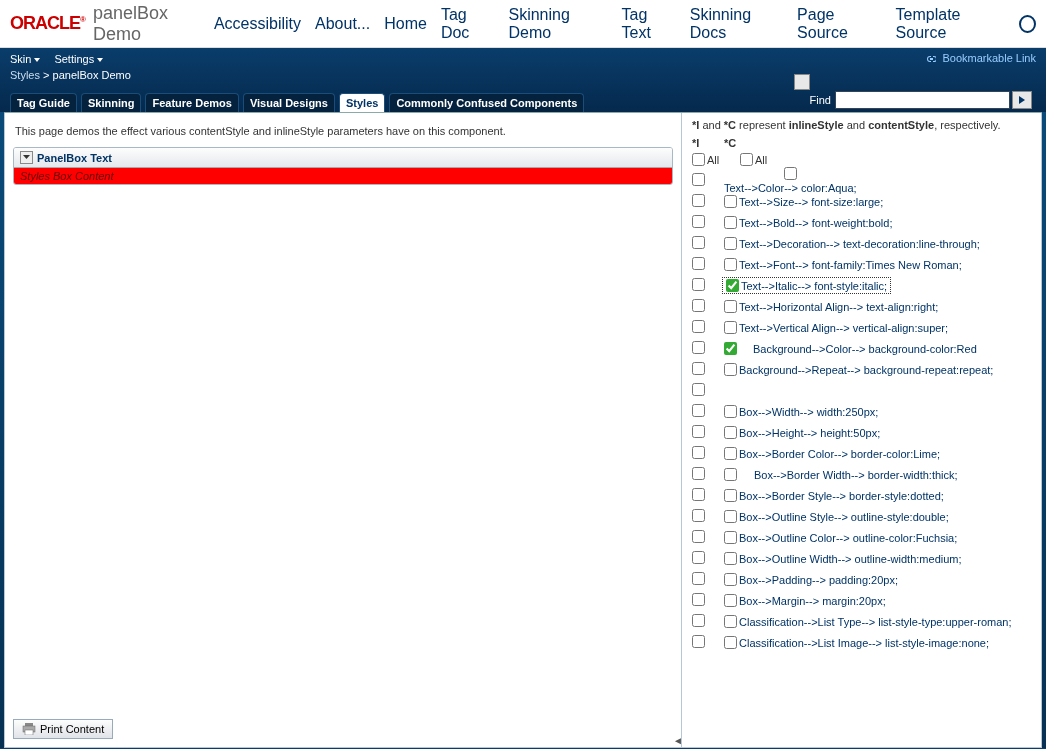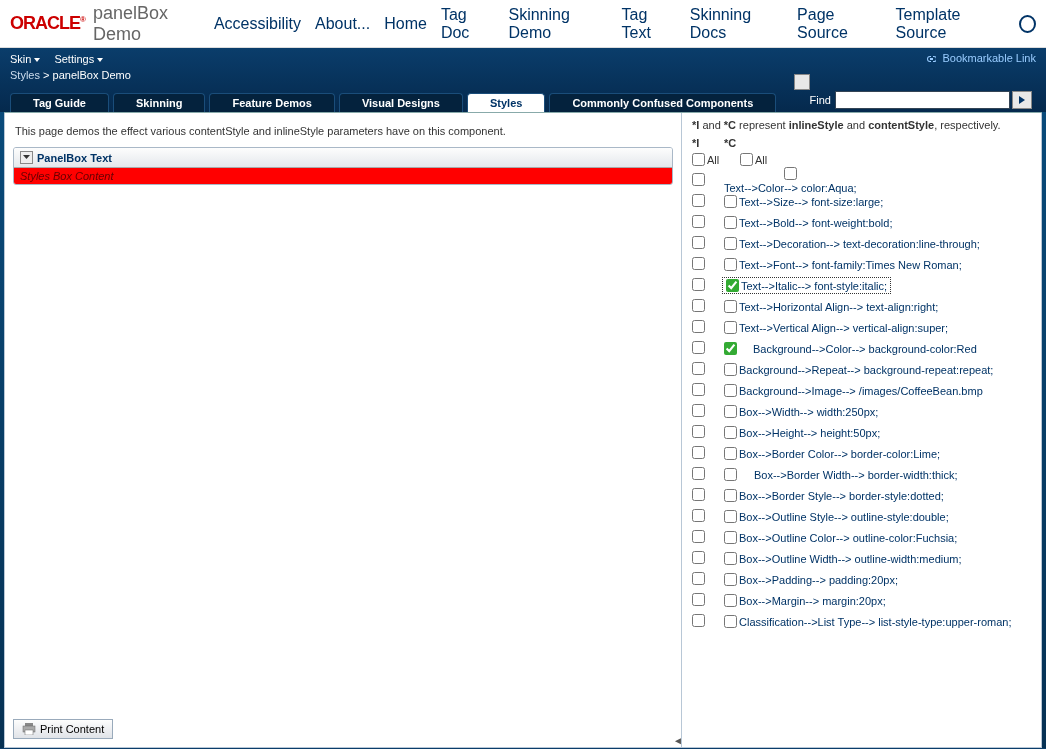--- a/index.html
+++ b/index.html
@@ -14,21 +14,21 @@
 .bluebar{background:linear-gradient(#0a3d6b,#05294d);color:#fff;position:relative;height:64px}
 .bluebar-top{display:flex;align-items:center;padding:4px 10px;font-size:11px}
 .bluebar-top .dd{cursor:pointer;margin-right:14px}
 .caret{display:inline-block;width:0;height:0;border-left:3px solid transparent;border-right:3px solid transparent;border-top:4px solid #fff;margin-left:3px;vertical-align:middle}
 .bookmark{margin-left:auto;color:#9cf;font-size:11px;cursor:pointer}
 .bookmark svg{vertical-align:middle;margin-right:3px}
 .crumb{padding:0 10px 4px;font-size:11px}
 .crumb a{color:#cde;text-decoration:none;cursor:pointer}
 .crumb span{color:#fff}
 .tabbar{position:absolute;bottom:0;left:0;right:0;height:19px;display:flex;align-items:flex-end;padding-left:10px;overflow:visible}
-.tab{background:#04223d;color:#fff;padding:3px 22px;font-size:11px;font-weight:bold;margin-right:4px;border-radius:4px 4px 0 0;cursor:pointer;white-space:nowrap;border:1px solid #1a4d7a;border-bottom:none;z-index:1}
+.tab{background:#04223d;color:#fff;padding:3px 6px;font-size:11px;font-weight:bold;margin-right:4px;border-radius:4px 4px 0 0;cursor:pointer;white-space:nowrap;border:1px solid #1a4d7a;border-bottom:none;z-index:1}
 .tab.active{background:#fff;color:#036;z-index:2}
 .find{margin-left:auto;display:flex;align-items:center;padding-right:8px;margin-bottom:1px}
 .find label{color:#fff;font-size:11px;margin-right:4px}
 .find input{width:175px;height:18px;border:1px solid #345;font-size:11px;padding:0 2px}
 .find button{width:20px;height:18px;background:#e8e8e8;border:1px solid #888;cursor:pointer;margin-left:2px;display:flex;align-items:center;justify-content:center}
 .find .book{width:16px;height:16px;background:#e8e8e8;border:1px solid #888;cursor:pointer;margin-left:2px;position:relative;top:-18px}
 .body{display:flex;height:636px;background:#fff;border-top:1px solid #8aa;position:relative}
 .left{flex:0 0 678px;padding:8px 8px 40px 8px;position:relative;background:#fff;border:1px solid #b8c7d6;border-top:none;margin:0 0 0 0}
 .desc{color:#333;font-size:11px;padding:4px 2px 10px}
 .pbox{border:1px solid #a9b8c7;border-radius:3px;overflow:hidden}
@@ -220,24 +220,20 @@
             </div>
             <div class="row">
               <span class="cb"><input type="checkbox" style=""></span>
               <span style="display: flex; align-items: center; gap: 2px;">
                 <input type="checkbox" style="">
                 <label>Background--&gt;Repeat--&gt; background-repeat:repeat;</label>
               </span>
             </div>
             <div class="row">
               <span class="cb"><input type="checkbox" style=""></span>
-              <span style="display: flex; align-items: center; gap: 2px;">
-                <input type="checkbox" style="">
-                <label>Background--&gt;Image--&gt; /images/CoffeeBean.bmp</label>
-              </span>
             </div>
             <div class="row">
               <span class="cb"><input type="checkbox" style=""></span>
               <span style="display: flex; align-items: center; gap: 2px;">
                 <input type="checkbox" style="">
                 <label>Box--&gt;Width--&gt; width:250px;</label>
               </span>
             </div>
             <div class="row">
               <span class="cb"><input type="checkbox" style=""></span>
@@ -300,20 +296,27 @@
               <span style="display: flex; align-items: center; gap: 2px;">
                 <input type="checkbox" style="">
                 <label>Box--&gt;Margin--&gt; margin:20px;</label>
               </span>
             </div>
             <div class="row">
               <span class="cb"><input type="checkbox" style=""></span>
               <span style="display: flex; align-items: center; gap: 2px;">
                 <input type="checkbox" style="">
                 <label>Classification--&gt;List Type--&gt; list-style-type:upper-roman;</label>
+              </span>
+            </div>
+            <div class="row">
+              <span class="cb"><input type="checkbox" style=""></span>
+              <span style="display: flex; align-items: center; gap: 2px;">
+                <input type="checkbox" style="">
+                <label>Classification--&gt;List Image--&gt; list-style-image:none;</label>
               </span>
             </div>
           </div>
   </div>
 </div>
 </div>
 <div class="footer"></div>
 </div>
 
 </body></html>

